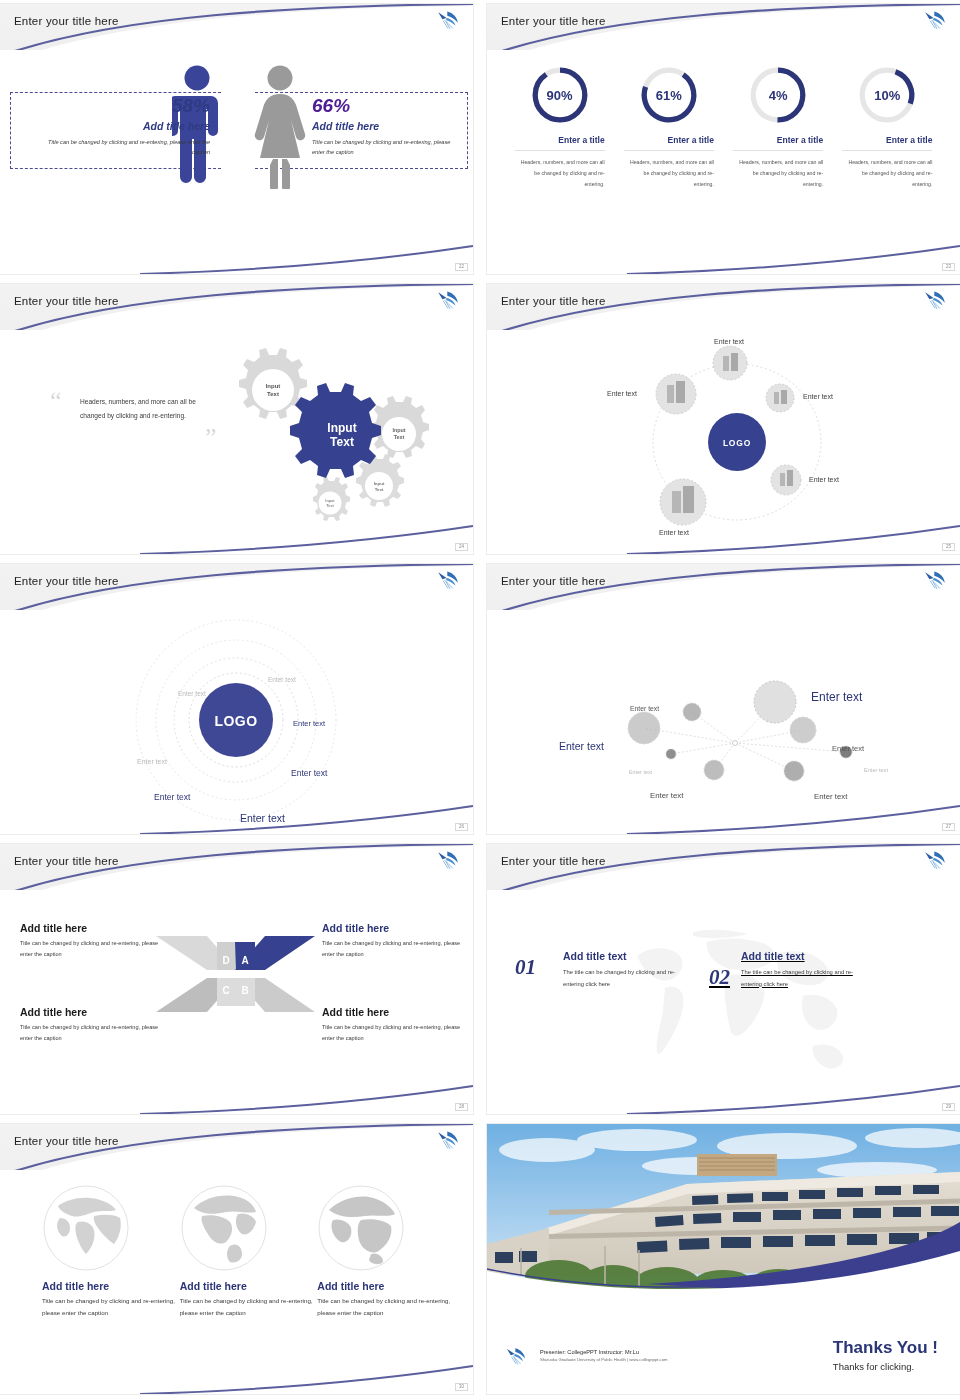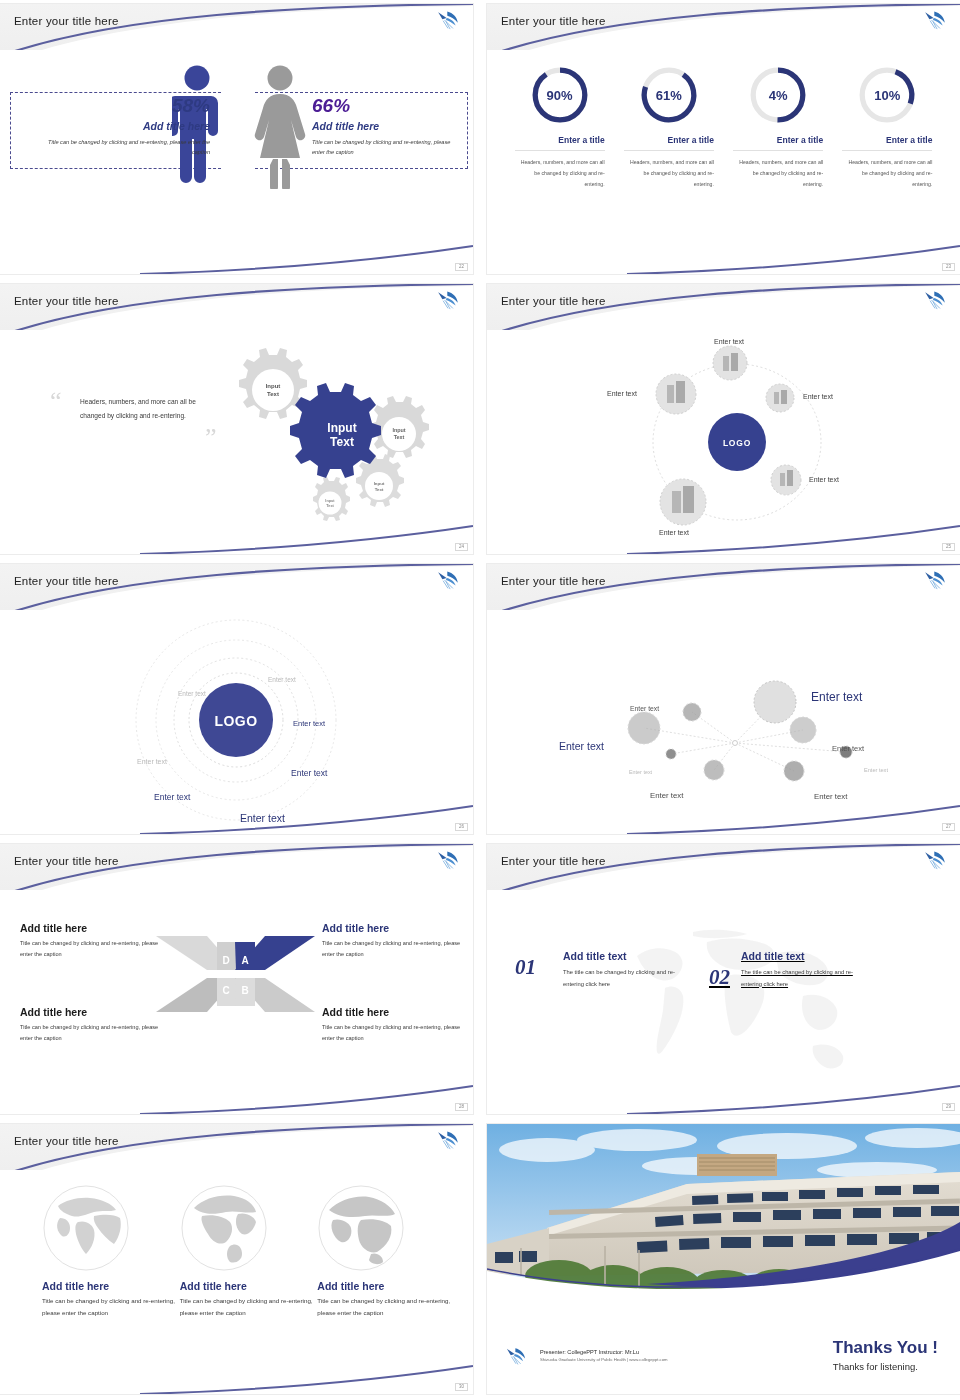--- a/index.html
+++ b/index.html
@@ -730,17 +730,17 @@
       <path d="M19 5 C27 7 33 13 34 21 C30 16 24 12 19 11 Z" fill="#2f6fb5"></path>
       <path d="M18 14 C24 15 29 19 31 25 C26 21 21 18 17 17 Z" fill="#4d8fd0"></path>
       <path d="M15 17 L27 29 M17 19 L23 30 M13 18 L20 29" stroke="#6fa8dc" stroke-width="1.1" fill="none"></path>
     </svg>
     <div style="position:absolute;left:53px;bottom:32px;">
       <div class="pres1">Presenter: CollegePPT    Instructor: Mr.Lu</div>
       <div class="pres2">Shizuoka Graduate University of Public Health  |  www.collegeppt.com</div>
     </div>
     <div style="position:absolute;right:22px;bottom:22px;">
       <div class="thx-big">Thanks You !</div>
-      <div class="thx-sub">Thanks for listening.</div>
+      <div class="thx-sub">Thanks for clicking.</div>
     </div>
   </div>
 
 </div>
 
 </body></html>

